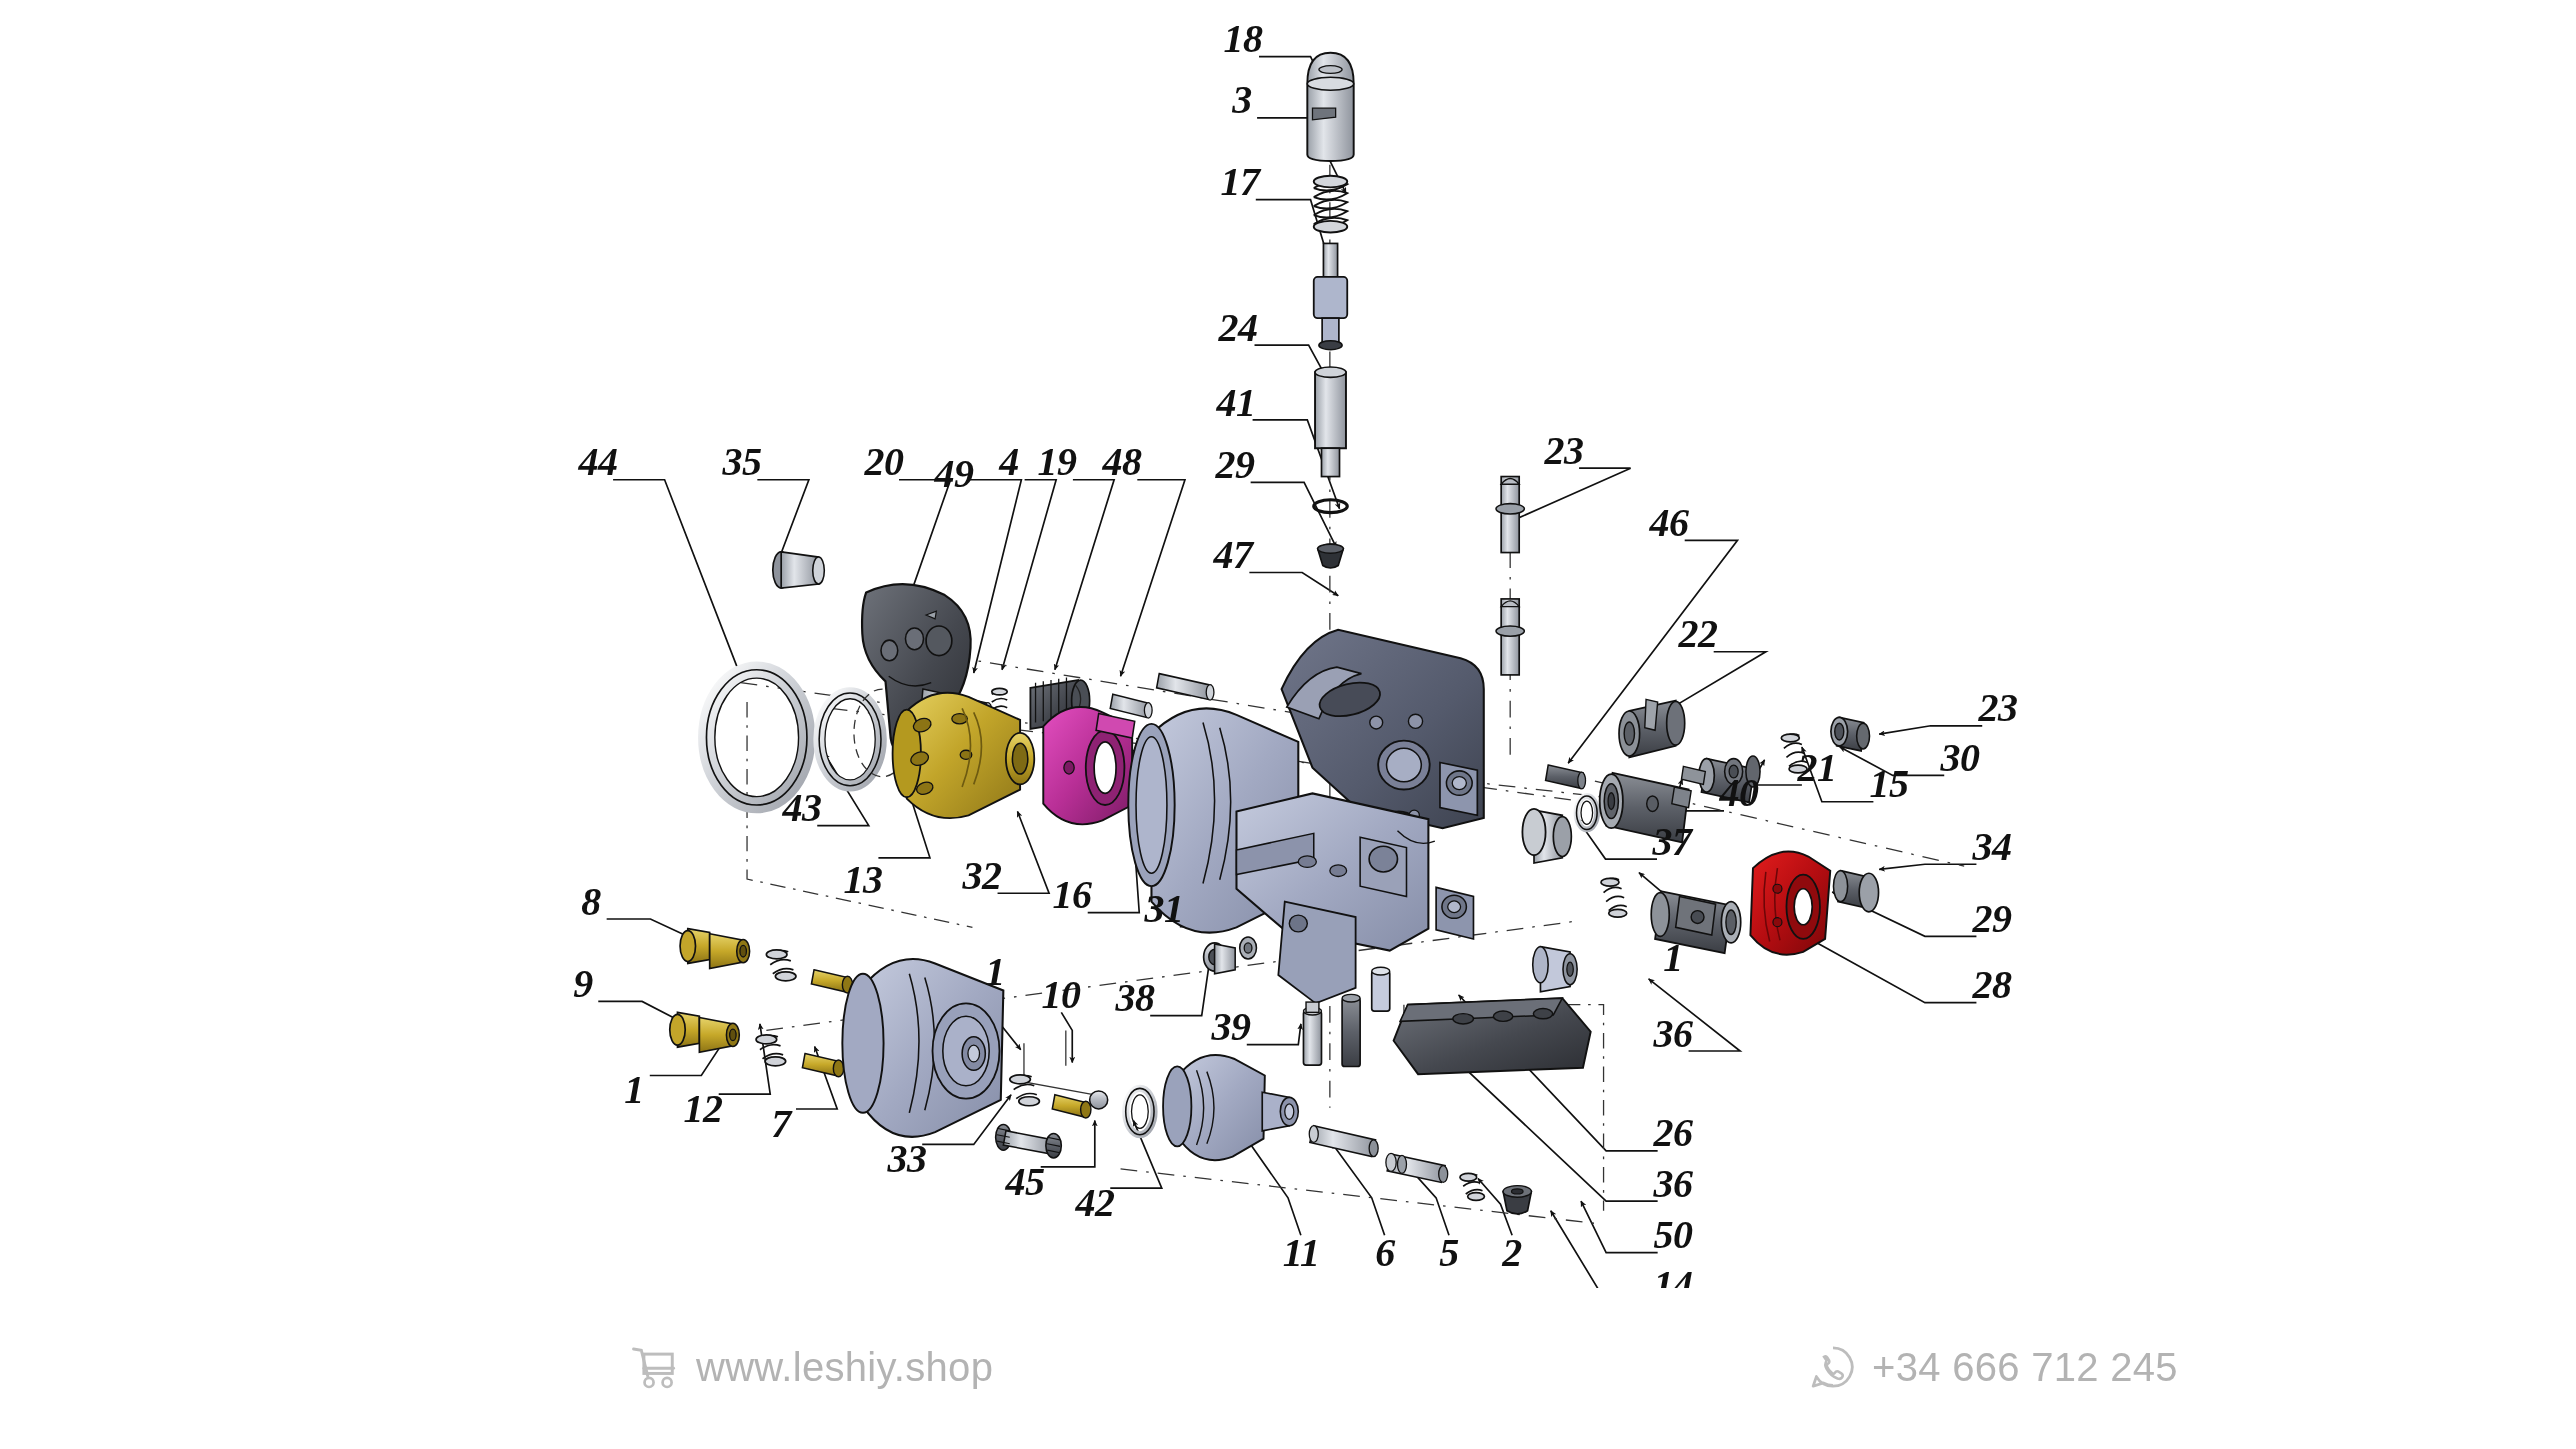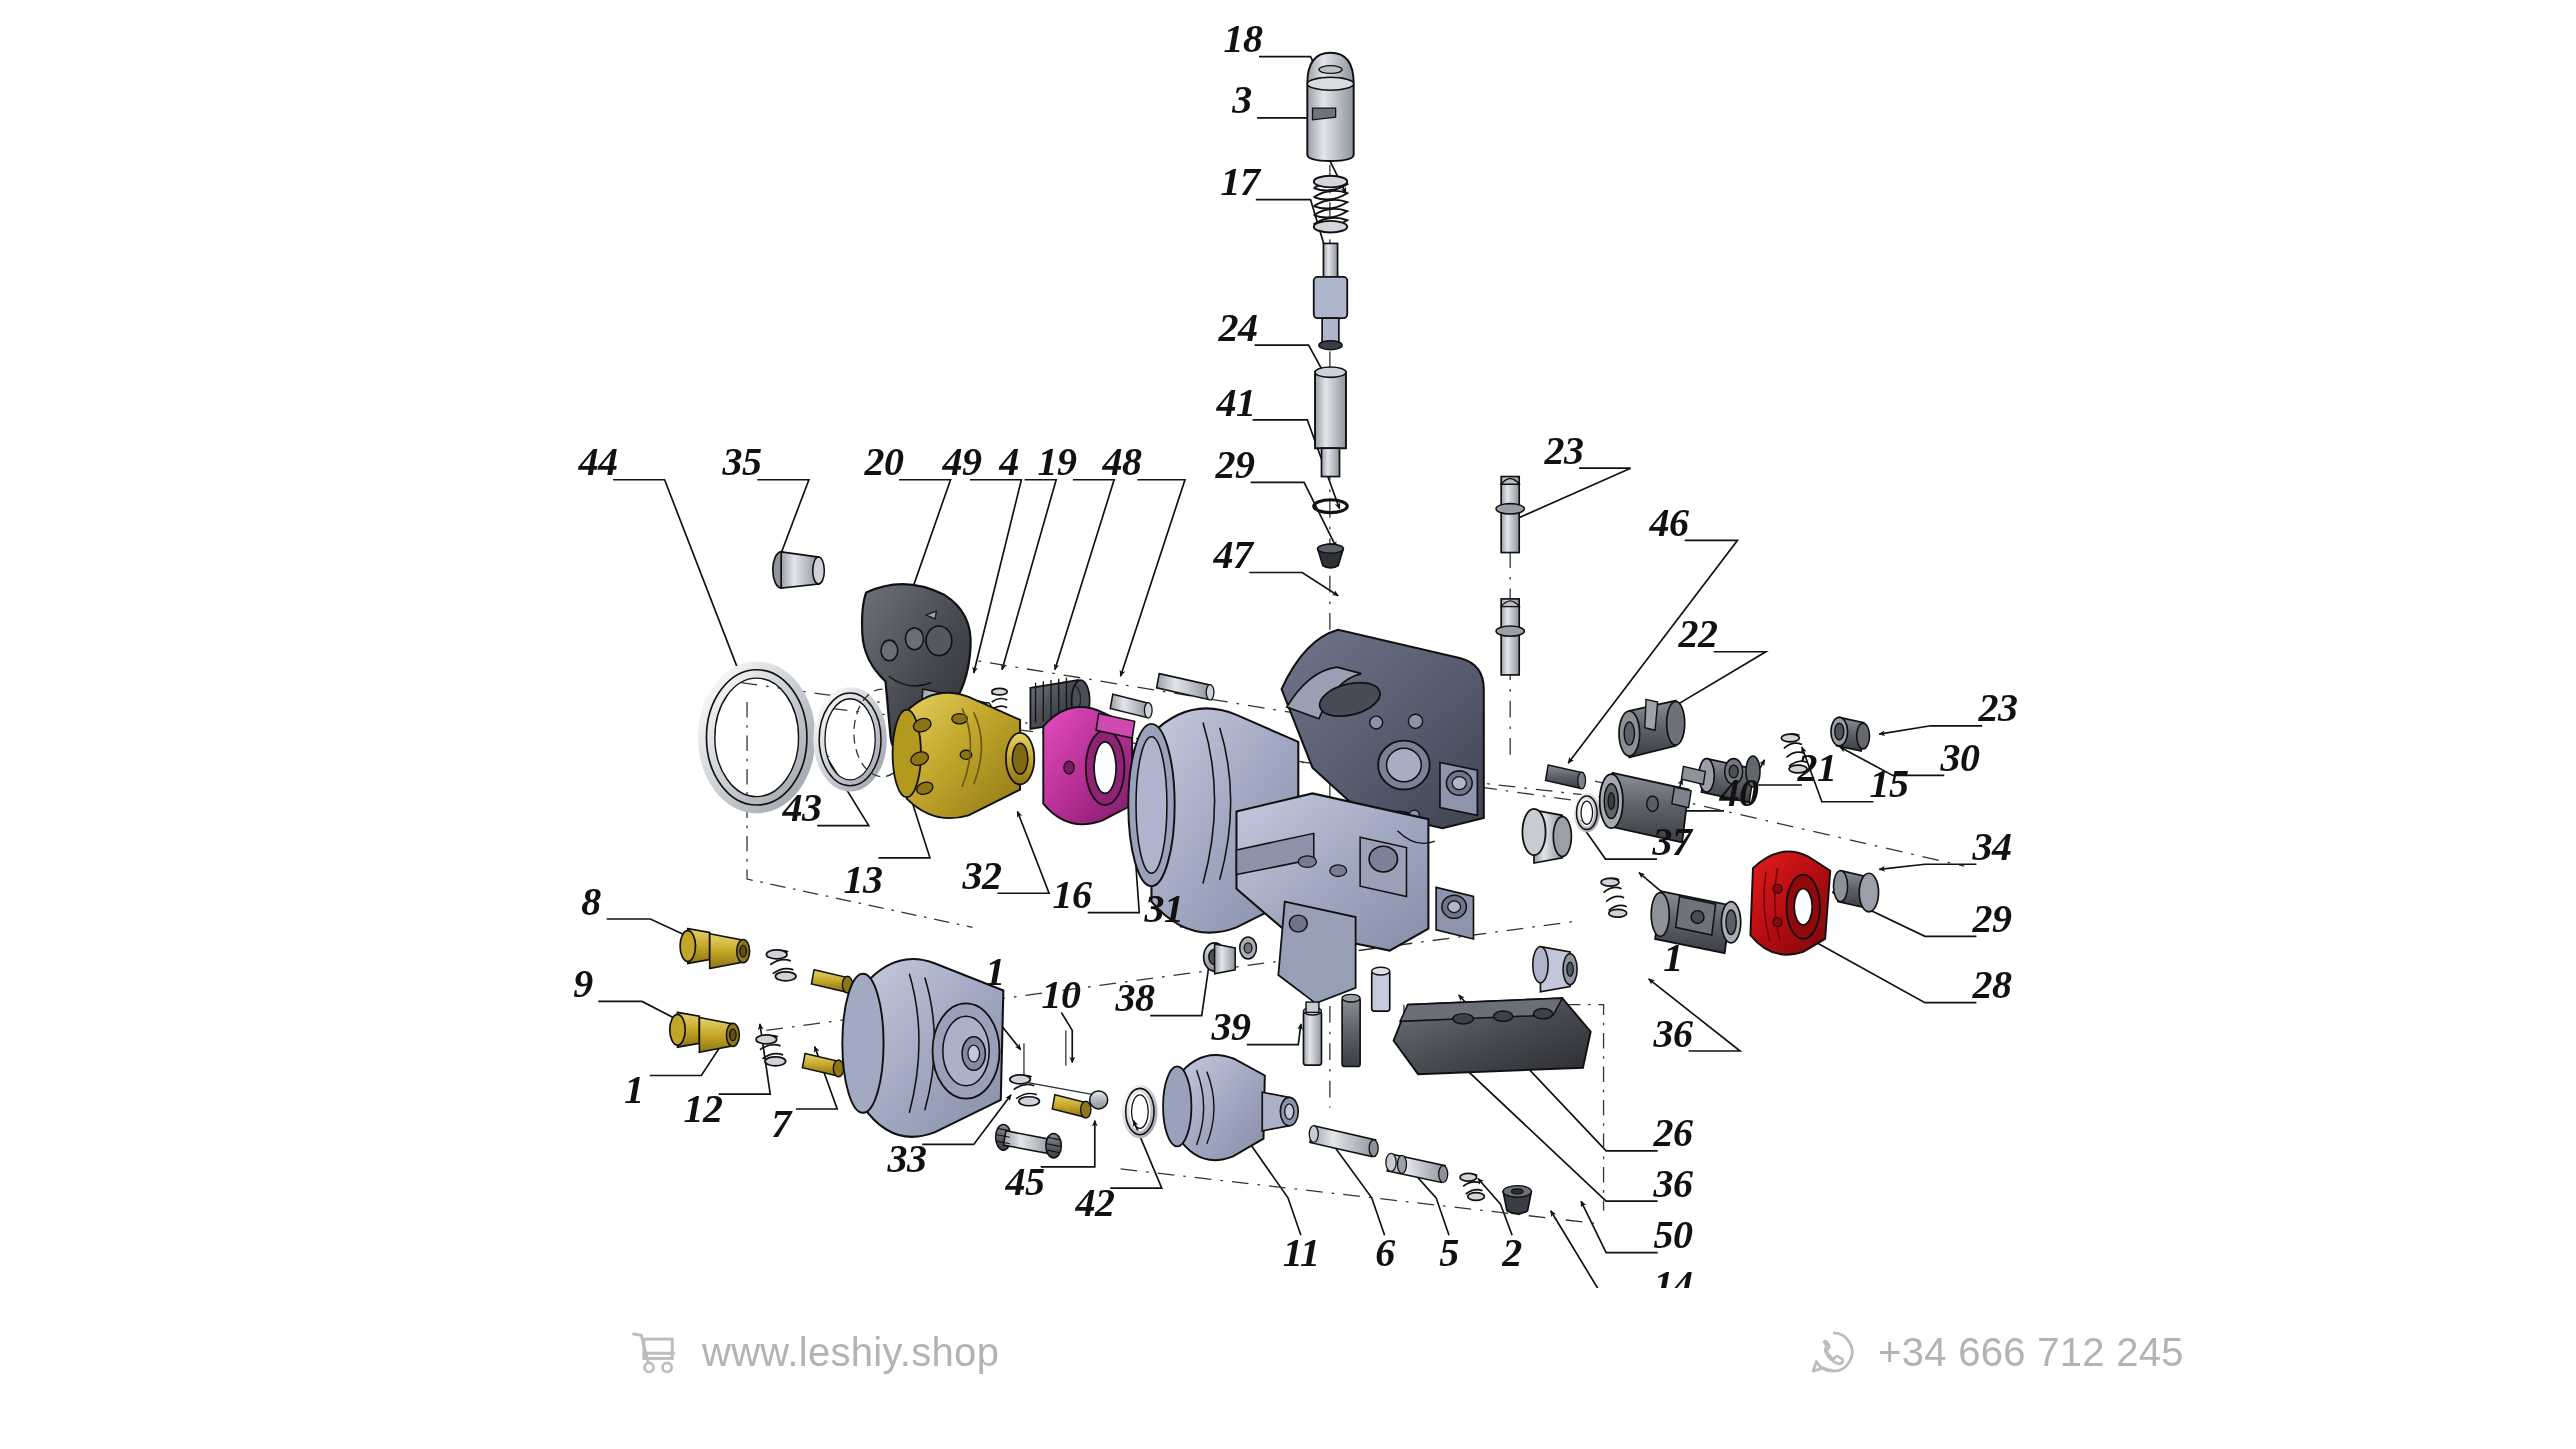--- a/index.html
+++ b/index.html
@@ -9,22 +9,22 @@
   #stage{position:absolute;left:0;top:0;width:2576px;height:1359px;}
 
   
   .lbl{position:absolute;font-family:"Liberation Serif",serif;font-style:italic;
        font-weight:700;font-size:40px;color:#111;line-height:1;
        transform:translate(-50%,-50%);white-space:nowrap;letter-spacing:-0.6px;}
 
   
   #footer{position:absolute;left:0;top:1288px;width:2576px;height:161px;
           background:#ffffff;}
-  .f-item{position:absolute;display:flex;align-items:center;gap:22px;
-          top:64px;transform:translateY(-50%);}
+  .f-item{position:absolute;display:flex;align-items:center;gap:16px;
+          top:79px;transform:translateY(-50%);}
   .f-text{font-family:"Liberation Sans",sans-serif;font-size:40px;
           color:#b3b3b3;font-weight:400;letter-spacing:0.3px;white-space:nowrap;}
 
   svg{display:block;}
 </style>
 </head>
 <body>
 
 <div id="stage">
 
@@ -614,21 +614,21 @@
       <div class="lbl" style="left: 1992px; top: 985px;">28</div>
       <div class="lbl" style="left: 1673px; top: 958px;">1</div>
       <div class="lbl" style="left: 1673px; top: 1034px;">36</div>
       <div class="lbl" style="left: 1673px; top: 1133px;">26</div>
       <div class="lbl" style="left: 1673px; top: 1184px;">36</div>
       <div class="lbl" style="left: 1673px; top: 1235px;">50</div>
       <div class="lbl" style="left: 1673px; top: 1285px;">14</div>
       <div class="lbl" style="left: 598px; top: 462px;">44</div>
       <div class="lbl" style="left: 742px; top: 462px;">35</div>
       <div class="lbl" style="left: 884px; top: 462px;">20</div>
-      <div class="lbl" style="left: 954px; top: 462px; margin-left: 8px;">49</div>
+      <div class="lbl" style="left: 954px; top: 474px;">49</div>
       <div class="lbl" style="left: 1009px; top: 462px;">4</div>
       <div class="lbl" style="left: 1057px; top: 462px;">19</div>
       <div class="lbl" style="left: 1122px; top: 462px;">48</div>
       <div class="lbl" style="left: 802px; top: 808px;">43</div>
       <div class="lbl" style="left: 863px; top: 840px; margin-top: 40px;">13</div>
       <div class="lbl" style="left: 982px; top: 876px;">32</div>
       <div class="lbl" style="left: 1072px; top: 895px;">16</div>
       <div class="lbl" style="left: 1164px; top: 909px;">31</div>
       <div class="lbl" style="left: 591px; top: 902px;">8</div>
       <div class="lbl" style="left: 583px; top: 984px;">9</div>

